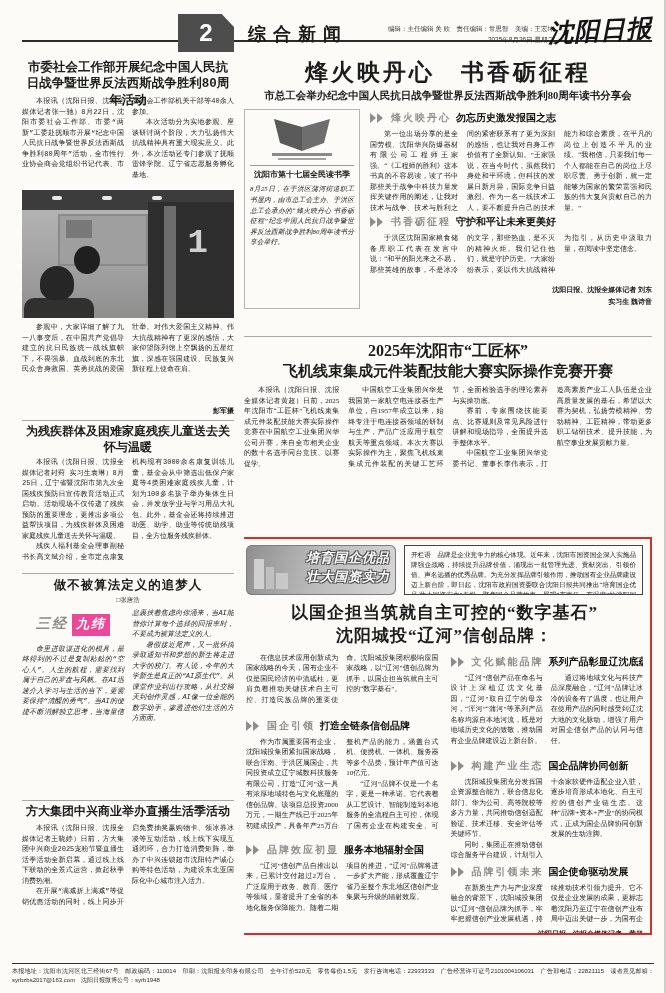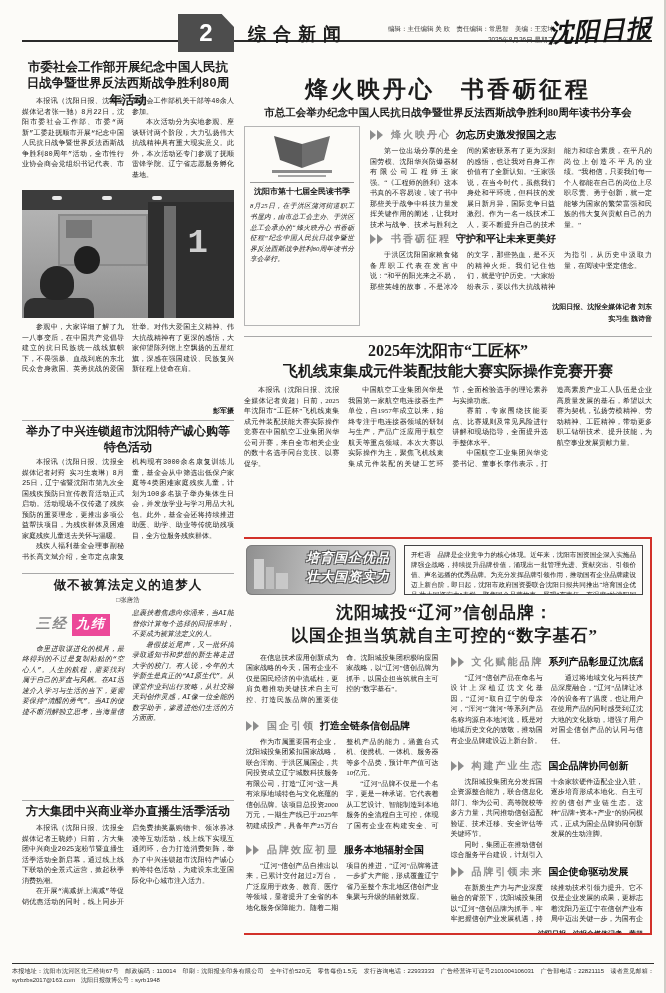--- a/index.html
+++ b/index.html
@@ -54,21 +54,21 @@
   .essay-author{text-align:center;font-size:6.5px;color:#333;height:12px;}
   .essay-body{height:188px;font-style:italic;}
   .coltag{break-inside:avoid;display:flex;align-items:center;justify-content:center;gap:4px;
           margin:6px 0 8px 0;}
   .coltag .t1{font-size:14px;font-weight:bold;color:#8a8a8a;letter-spacing:2px;}
   .coltag .t2{font-size:13px;font-weight:bold;color:#fff;background:#ec4899;padding:1px 4px;letter-spacing:2px;}
   .a4-title{font-size:12px;height:18px;}
   .a4-body{height:94px;}
   
   .r1{height:272px;overflow:hidden;}
-  .r1-head{font-size:23px;font-weight:bold;text-align:center;letter-spacing:3px;line-height:1.15;margin-top:17px;}
+  .r1-head{font-size:23px;font-weight:bold;text-align:center;letter-spacing:3px;line-height:1.15;}
   .r1-sub{font-size:10.5px;font-weight:bold;text-align:center;margin:3px 0 6px 0;}
   .r1-row{display:flex;gap:10px;}
   .logo-box{width:116px;flex:0 0 116px;border:1px solid #b5b5b5;padding:5px;box-sizing:border-box;height:200px;overflow:hidden;}
   .book-icon{display:block;margin:2px auto 4px auto;}
   .logo-title{font-size:8px;font-weight:bold;text-align:center;border-top:1px solid #999;padding-top:3px;margin-bottom:4px;}
   .logo-intro{font-size:6.8px;line-height:1.55;text-align:justify;font-style:italic;}
   .r1-sections{flex:1;min-width:0;}
   .subhead{display:flex;align-items:center;gap:5px;margin:2px 0 4px 0;white-space:nowrap;overflow:hidden;}
   .chev{flex:0 0 auto;display:inline-block;}
   .stag{font-size:10px;font-weight:bold;color:#8f8f8f;letter-spacing:2px;}
@@ -152,21 +152,21 @@
       </div>
       <div class="body c2 a1-caption">
         <p class="para">参观中，大家详细了解了九一八事变后，在中国共产党倡导建立的抗日民族统一战线旗帜下，不畏强暴、血战到底的东北民众舍身救国、英勇抗战的爱国壮举。对伟大爱国主义精神、伟大抗战精神有了更深的感悟，大家仰望陈列馆上空飘扬的五星红旗，深感在强国建设、民族复兴新征程上使命在肩。</p>
       </div>
       <div class="credit">彭军摄</div>
     </div>
 
     <hr class="hr">
 
     <div>
-      <div class="atitle a2-title">举办了中兴连锁超市沈阳特产诚心购等特色活动</div>
+      <div class="atitle a2-title">为残疾群体及困难家庭残疾儿童送去关怀与温暖</div>
       <div class="body c2 a2-body">
           <p class="para">本报讯（沈阳日报、沈报全媒体记者封葑 实习生袁琳）8月25日，辽宁省暨沈阳市第九次全国残疾预防日宣传教育活动正式启动。活动现场不仅传递了残疾预防的重要理念，更推出多项公益帮扶项目，为残疾群体及困难家庭残疾儿童送去关怀与温暖。</p>
           <p class="para">残疾人福利基金会理事副秘书长高文斌介绍，全市定点康复机构现有3000余名康复训练儿童，基金会从中筛选出低保户家庭等4类困难家庭残疾儿童，计划为100多名孩子举办集体生日会，并发放学业与学习用品大礼包。此外，基金会还将持续推进助医、助学、助业等传统助残项目，全方位服务残疾群体。</p>
         </div>
     </div>
 
     <hr class="hr">
 
     <div>
       <div class="atitle essay-title">做不被算法定义的追梦人</div>
@@ -261,22 +261,22 @@
           <div class="sky2"></div>
           <div class="sky3"></div>
           <div class="banner-text">
             <div>培育国企优品</div>
             <div>壮大国资实力</div>
           </div>
         </div>
         <div class="note-box">开栏语　品牌是企业竞争力的核心体现。近年来，沈阳市国资国企深入实施品牌强企战略，持续提升品牌价值，涌现出一批管理先进、贡献突出、引领价值、声名远播的优秀品牌。为充分发挥品牌引领作用，推动国有企业品牌建设迈上新台阶，即日起，沈阳市政府国资委联合沈阳日报共同推出“培育国企优品 壮大国资实力”专栏，聚焦国企品牌故事，展现“有责任、有温度”的沈阳国企新形象。</div>
       </div>
       <div class="sp-head">
+        <div>以国企担当筑就自主可控的“数字基石”</div>
         <div>沈阳城投“辽河”信创品牌：</div>
-        <div>以国企担当筑就自主可控的“数字基石”</div>
       </div>
       <div class="sp-grid">
         <div class="sp-col">
           <div class="body c2 sp-intro">
               <p class="para">在信息技术应用创新成为国家战略的今天，国有企业不仅是国民经济的中流砥柱，更肩负着推动关键技术自主可控、打造民族品牌的重要使命。沈阳城投集团积极响应国家战略，以“辽河”信创品牌为抓手，以国企担当筑就自主可控的“数字基石”。</p>
             </div>
           <div class="subhead">
             <svg class="chev" width="16" height="10" viewBox="0 0 16 10">
               <polygon points="0,0 6,5 0,10" fill="#8d8d8d"></polygon>
                 <polygon points="7,0 13,5 7,10" fill="#8d8d8d"></polygon>

